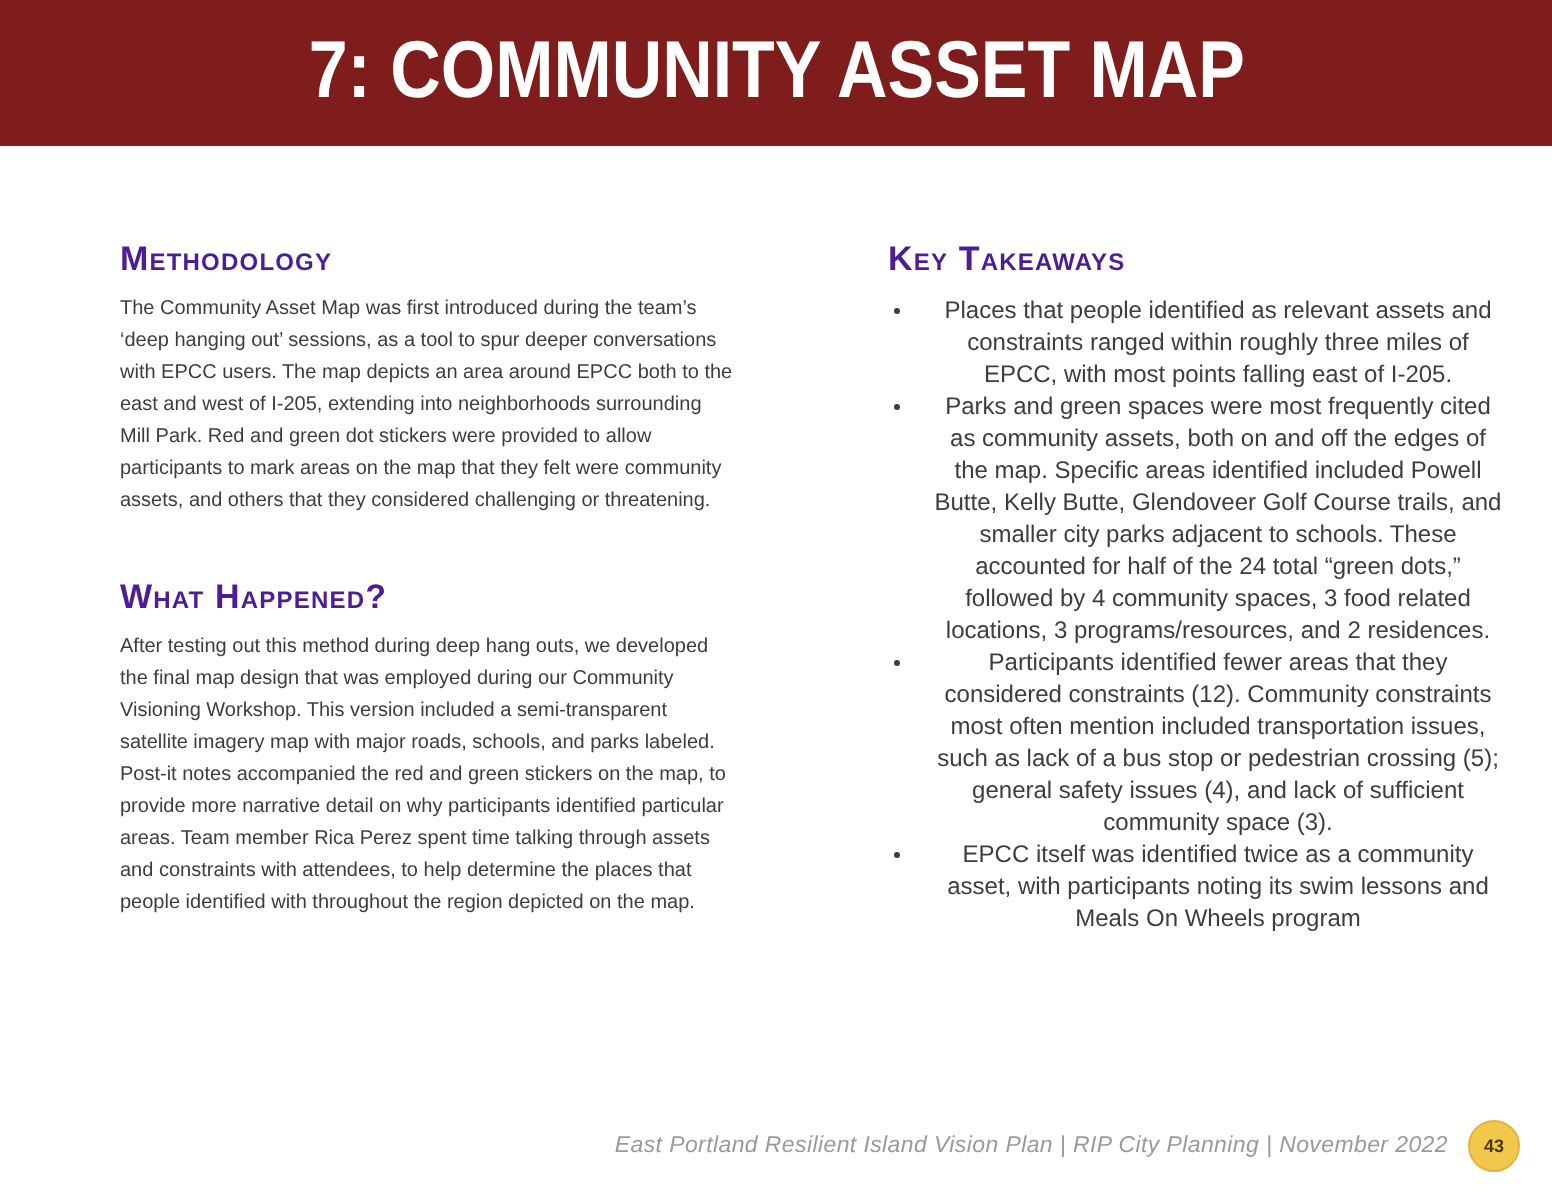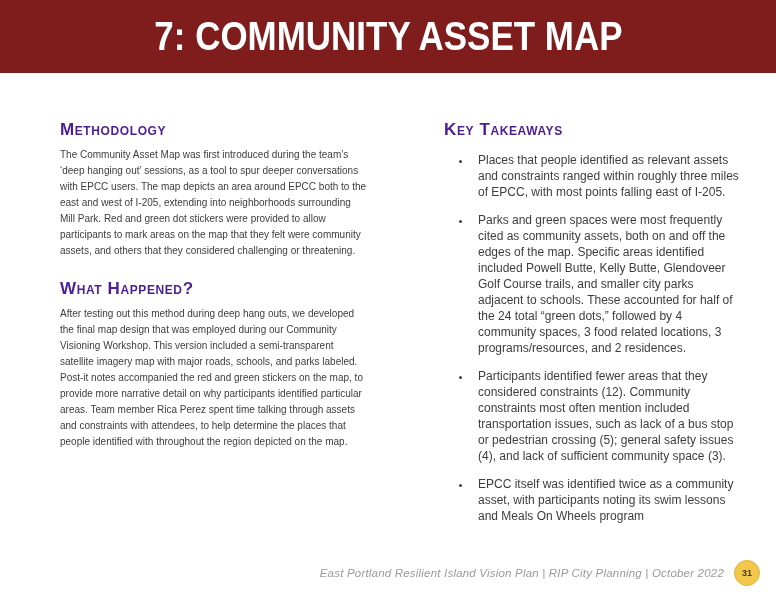--- a/index.html
+++ b/index.html
@@ -52,32 +52,33 @@
     color: #4c1d95;
     font-variant: small-caps;
     letter-spacing: 0.6px;
   }
   .section-body {
     margin: 0;
     font-size: 10px;
     line-height: 16px;
     color: #3d3d3d;
   }
-  .section + .section { margin-top: 20px; }
+  .section + .section { margin-top: 30px; }
 
   ul.takeaways {
     margin: 2px 0 0 0;
     padding-left: 16px;
     font-size: 12px;
     line-height: 16px;
     color: #3d3d3d;
   }
   ul.takeaways li {
     padding-left: 6px;
-    margin: 12px;
+    margin: 0;
+    text-align: center;
   }
   ul.takeaways li::marker { font-size: 11px; color: #3d3d3d; }
 
   
   .footer {
     position: absolute;
     right: 16px;
     bottom: 14px;
     display: flex;
     align-items: center;
@@ -132,17 +133,17 @@
         <li>Places that people identified as relevant assets and constraints ranged within roughly three miles of EPCC, with most points falling east of I-205.</li>
         <li>Parks and green spaces were most frequently cited as community assets, both on and off the edges of the map. Specific areas identified included Powell Butte, Kelly Butte, Glendoveer Golf Course trails, and smaller city parks adjacent to schools. These accounted for half of the 24 total “green dots,” followed by 4 community spaces, 3 food related locations, 3 programs/resources, and 2 residences.</li>
         <li>Participants identified fewer areas that they considered constraints (12). Community constraints most often mention included transportation issues, such as lack of a bus stop or pedestrian crossing (5); general safety issues (4), and lack of sufficient community space (3).</li>
         <li>EPCC itself was identified twice as a community asset, with participants noting its swim lessons and Meals On Wheels program</li>
       </ul>
     </section>
 
   </main>
 
   <footer class="footer">
-    <span class="footer-text">East Portland Resilient Island Vision Plan  |  RIP City Planning  |  October 2022</span>
-    <span class="page-badge">31</span>
+    <span class="footer-text">East Portland Resilient Island Vision Plan  |  RIP City Planning  |  November 2022</span>
+    <span class="page-badge">43</span>
   </footer>
 
 </div>
 
 </body></html>

